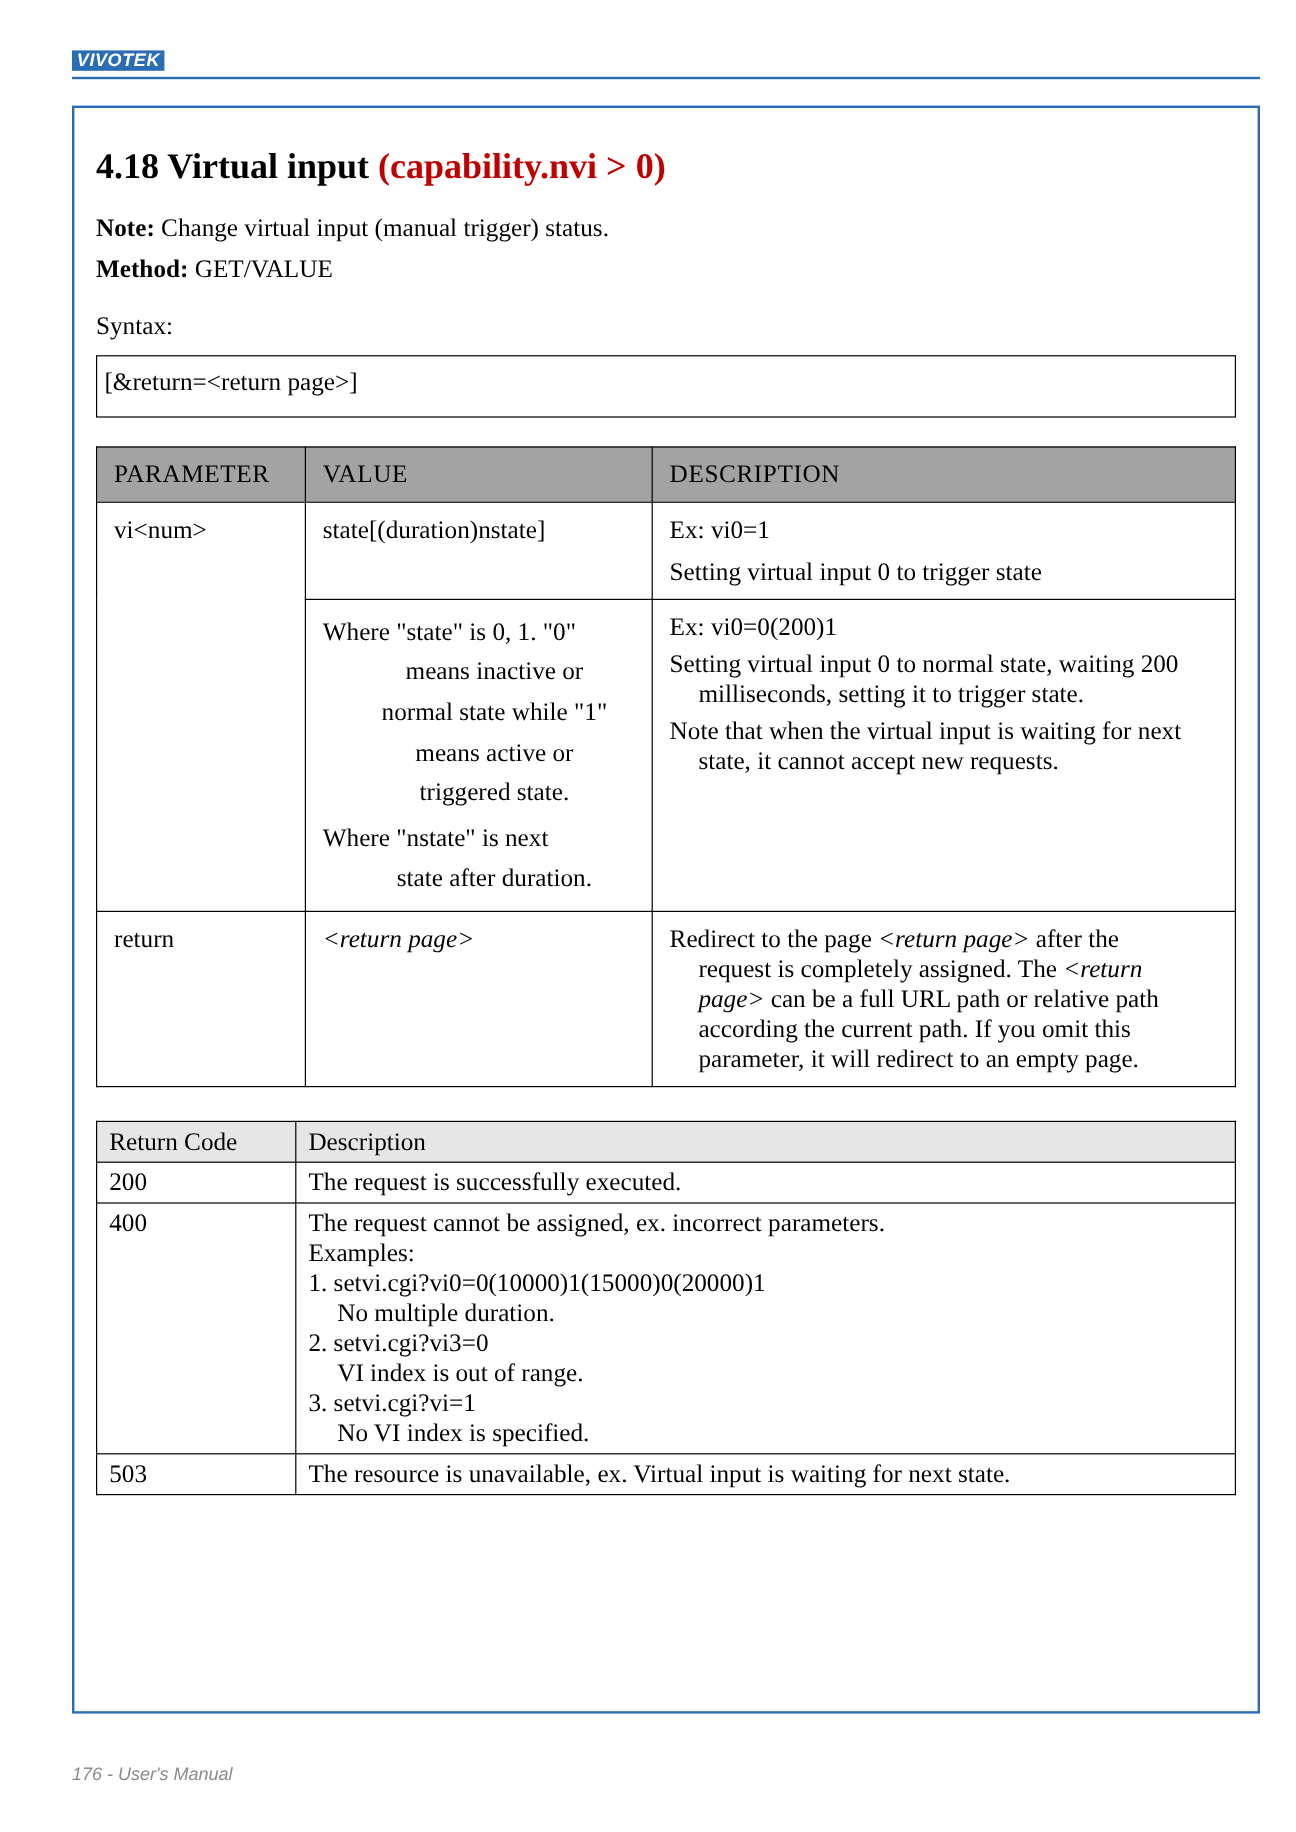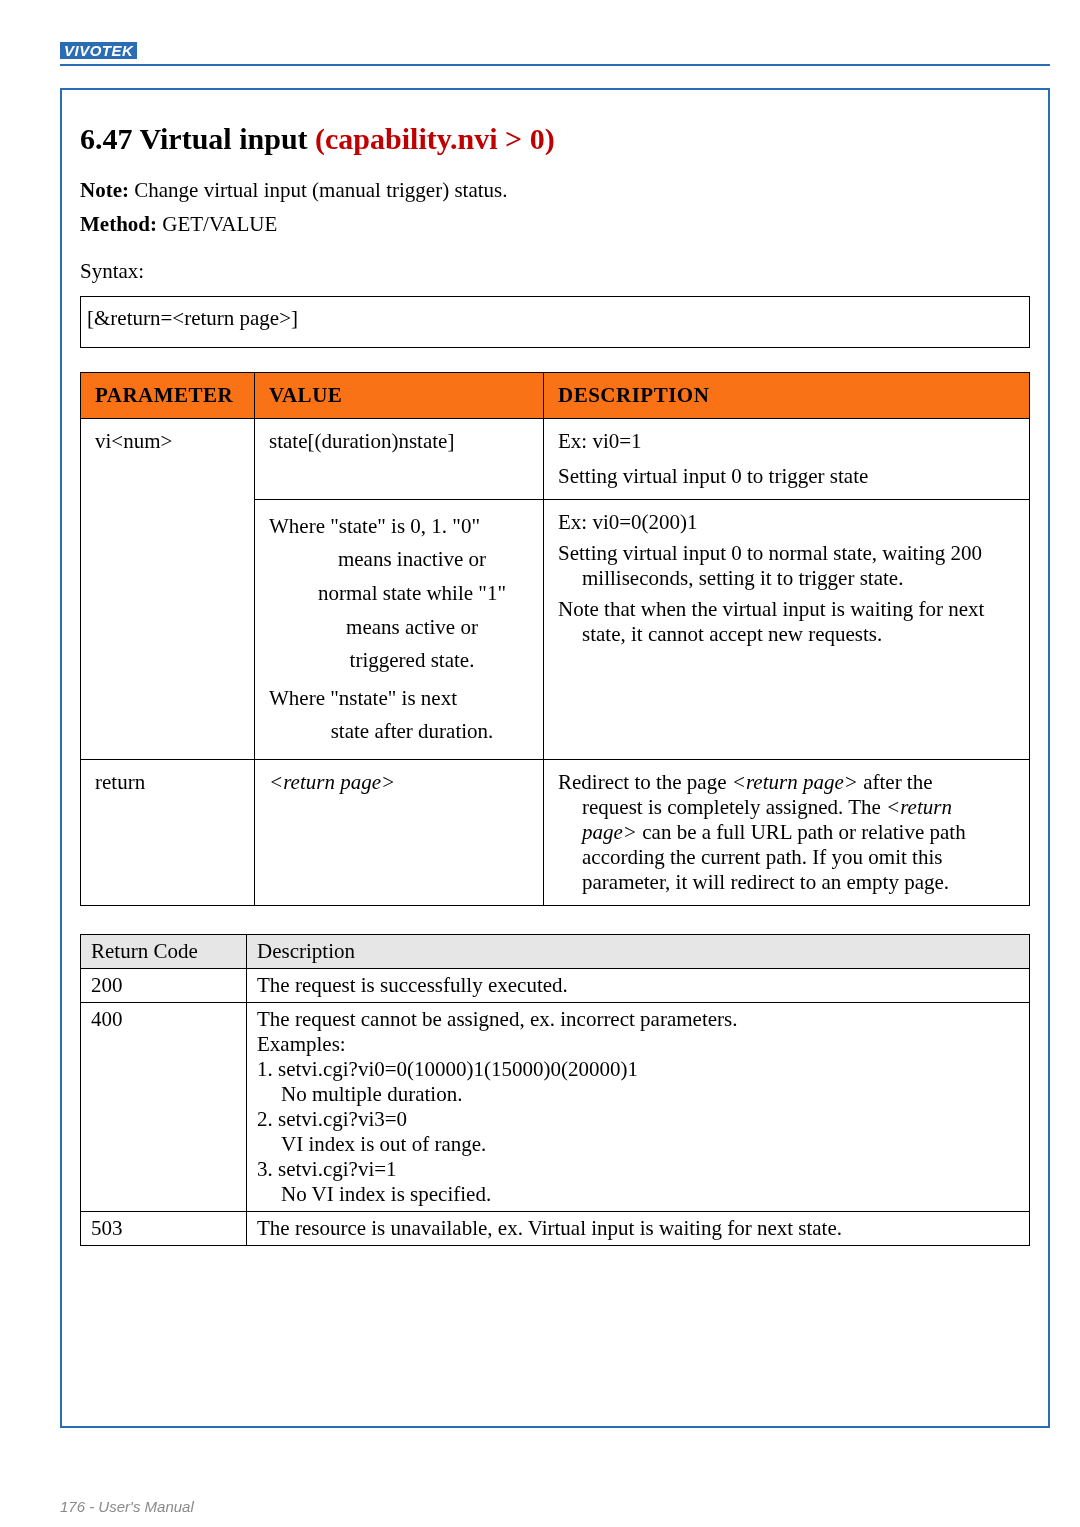--- a/index.html
+++ b/index.html
@@ -71,22 +71,22 @@
     margin-bottom: 28px;
     border: 1.5px solid #000;
   }
   table.param-table th, table.param-table td {
     border: 1px solid #000;
     padding: 10px 14px;
     vertical-align: top;
     text-align: left;
   }
   table.param-table th {
-    background: #f97316;
-    font-weight: bold;
+    background: #a3a3a3;
+    font-weight: normal;
     font-size: 21px;
     letter-spacing: 0.5px;
   }
   .th-upper { text-transform: uppercase; }
   .col-param { width: 145px; }
   .col-value { width: 260px; }
   .multi-row td { border-top: none; }
   .desc-indent { padding-left: 24px; display: block; }
   .italic { font-style: italic; }
   table.return-table {
@@ -102,42 +102,42 @@
     text-align: left;
     font-weight: normal;
   }
   table.return-table th {
     background: #e6e6e6;
   }
   .rc-col { width: 145px; }
   .ex-indent { padding-left: 24px; display: block; }
   .footer {
     position: absolute;
-    bottom: 12px;
+    bottom: 40px;
     left: 60px;
     font-family: Arial, Helvetica, sans-serif;
     font-style: italic;
     color: #8a8a8a;
     font-size: 15px;
   }
   .value-block { line-height: 1.6; }
   .value-sub { padding-left: 26px; display: block; text-align: center; }
 </style>
 </head>
 <body>
 
 <div class="page">
   <div class="brand-bar">
     <span class="brand-text">VIVOTEK</span>
   </div>
 
   <div class="content-frame">
 
     <h2 class="section-title">
-      <span>6.47</span>
+      <span>4.18</span>
       <span> </span>
       <span>Virtual input</span>
       <span> </span>
       <span class="red">(capability.nvi &gt; 0)</span>
     </h2>
 
     <p class="body-text">
       <span class="bold">Note:</span><span> Change virtual input (manual trigger) status.</span><br>
       <span class="bold">Method:</span><span> GET/VALUE</span>
     </p>

